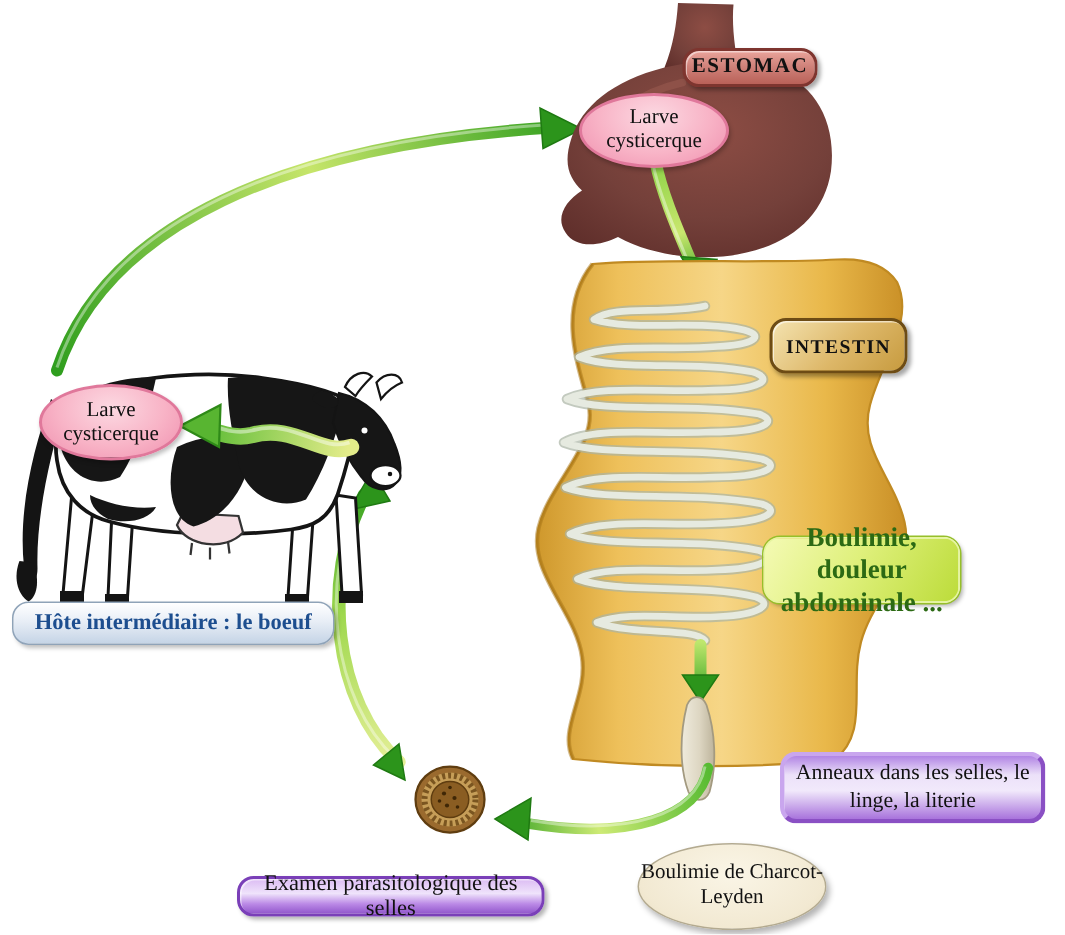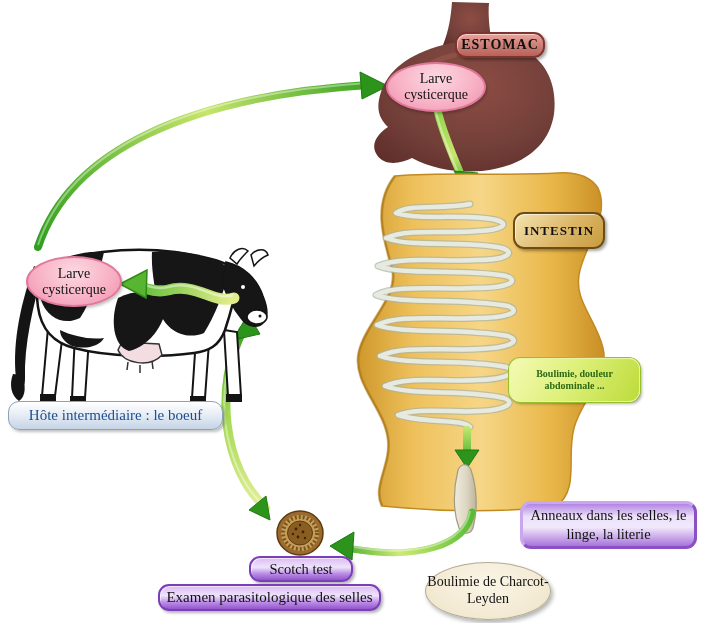--- a/index.html
+++ b/index.html
@@ -18,36 +18,36 @@
        border:2px solid #6d4c15;box-shadow:inset 1px 1px 0 rgba(255,255,255,.6),2px 2px 3px rgba(0,0,0,.35);margin-top:36px;}
   
   .pinkellipse{border-radius:50%;font-size:14px;line-height:1.12;padding:4px 6px;
        background:radial-gradient(ellipse at 50% 30%,#fcd9e2 0%,#f8b3c6 55%,#ef8fae 100%);
        border:2px solid #e0789b;box-shadow:1px 2px 3px rgba(0,0,0,.25);text-align:center;}
   .larvetop{left:386px;top:62px;width:100px;height:50px;}
   .larvecow{left:26px;top:256px;width:96px;height:51px;}
   
   .hote{left:8px;top:401px;width:215px;height:29px;font-size:15px;color:#1d4e8f;
        background:linear-gradient(180deg,#ffffff 0%,#e8eef6 45%,#c5d4e6 100%);
-       border:1px solid #8fa3b8;box-shadow:2px 2px 3px rgba(0,0,0,.25);}
+       border:1px solid #8fa3b8;box-shadow:2px 2px 3px rgba(0,0,0,.25);font-weight:bold;}
   
   .greenbox{background:linear-gradient(120deg,#f4fab4 0%,#dff07c 45%,#bcdc3a 100%);
        border:1px solid #e6f5a0;box-shadow:0 0 0 1px #96bf2a,2px 2px 3px rgba(0,0,0,.3);}
   .asympt{left:508px;top:329px;width:129px;height:25px;font-size:14px;}
-  .boulimie{left:509px;top:358px;width:131px;height:44px;font-size:10px;font-weight:bold;
+  .boulimie{left:509px;top:358px;width:131px;height:44px;font-size:18px;font-weight:bold;
        color:#2c6a14;line-height:1.2;padding:2px 4px;}
   
   .purplebox{background:linear-gradient(180deg,#dcbcf4 0%,#efe3fb 42%,#bb8ae6 72%,#9257cc 100%);
        border:2px solid #7a3fb8;box-shadow:inset 1px 1px 0 rgba(255,255,255,.55),2px 2px 3px rgba(0,0,0,.3);}
   .anneaux{left:520px;top:501px;width:177px;height:48px;font-size:14.5px;line-height:1.3;
        background:linear-gradient(180deg,#a770da 0%,#e9ddf7 28%,#efe6fa 55%,#b械 0%,#9a5fd0 100%);
        background:linear-gradient(180deg,#b184e4 0%,#ece1f9 30%,#f1e9fb 55%,#a873dc 100%);
        border:3px solid;border-color:#c9a6ee #8a50c4 #8a50c4 #c9a6ee;}
   .scotch{left:249px;top:556px;width:104px;height:26px;font-size:14.5px;}
-  .examen{left:158px;top:584px;width:223px;height:27px;font-size:15px;}
+  .examen{left:158px;top:584px;width:205px;height:27px;font-size:15px;}
   
   .cristaux{left:425px;top:562px;width:126px;height:58px;border-radius:50%;font-size:14px;
        line-height:1.2;background:radial-gradient(ellipse at 50% 35%,#faf5e6 0%,#f2e9d2 70%,#e7dbbc 100%);
        border:1px solid #b3aa90;box-shadow:2px 3px 4px rgba(0,0,0,.3);}
 </style>
 </head>
 <body>
 
 <div id="stage">
 
@@ -205,17 +205,16 @@
   </g>
 </svg>
 
 <div class="lbl estomac">ESTOMAC</div>
 <div class="lbl pinkellipse larvetop">Larve cysticerque</div>
 <div class="lbl intestin">INTESTIN</div>
 <div class="lbl greenbox boulimie">Boulimie, douleur abdominale ...</div>
 <div class="lbl anneaux">Anneaux dans les selles, le linge, la literie</div>
 <div class="lbl pinkellipse larvecow">Larve cysticerque</div>
 <div class="lbl hote">Hôte intermédiaire : le boeuf</div>
-<div class="lbl purplebox scotch">Scotch test</div>
 <div class="lbl purplebox examen">Examen parasitologique des selles</div>
 <div class="lbl cristaux">Boulimie de Charcot-Leyden</div>
 
 </div>
 
 </body></html>

